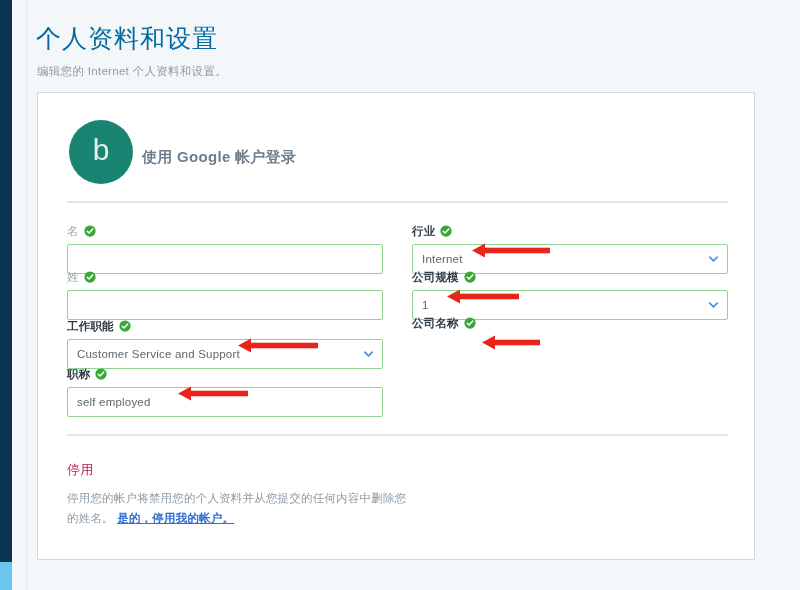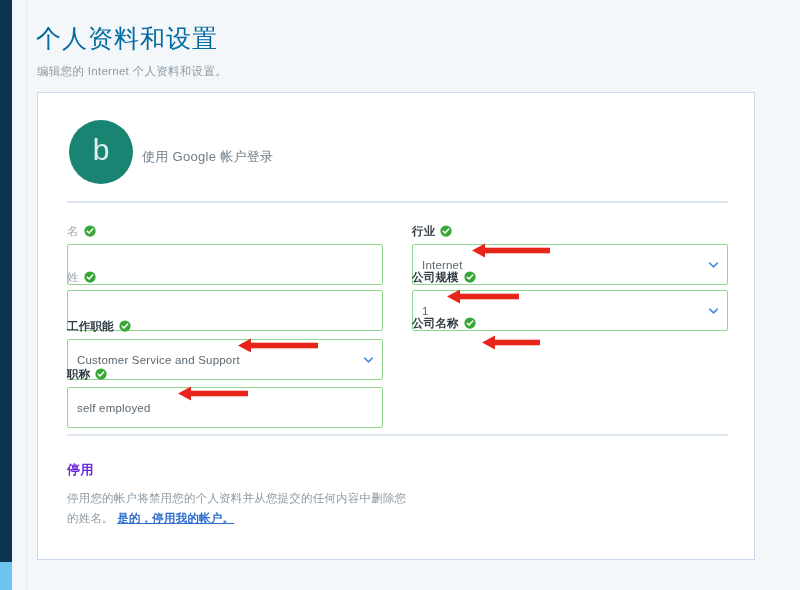--- a/index.html
+++ b/index.html
@@ -48,21 +48,21 @@
     position: absolute; left: 31px; top: 27px;
     width: 64px; height: 64px; border-radius: 50%;
     background: #1a8473;
     color: #dff0ec; font-size: 30px; font-weight: 400;
     display: flex; align-items: center; justify-content: center;
     line-height: 1;
   }
   .avatar span { position: relative; top: -2px; }
   .google-text {
     position: absolute; left: 104px; top: 55px;
-    font-size: 13px; color: #6f7d8a; letter-spacing: .3px;
+    font-size: 15px; color: #6f7d8a; letter-spacing: .3px; font-weight: bold;
   }
 
   .divider {
     position: absolute; left: 29px; width: 661px; height: 2px;
     background: #dce7f2;
   }
   .divider.top { top: 108px; }
   .divider.bottom { top: 341px; }
 
   
@@ -77,21 +77,21 @@
   }
   .field-label.muted { color: #9aa7b2; }
   .field-label.strong { color: #2f3b45; font-weight: bold; text-align: right; }
 
   .check-icon {
     width: 12px; height: 12px; display: inline-block; flex: 0 0 auto;
   }
 
   .control {
     position: relative;
-    width: 316px; height: 41px;
+    width: 316px; height: 30px;
     border: 1px solid #8fd48f;
     background: #ffffff;
     border-radius: 2px;
     display: flex; align-items: center;
   }
   .control .value {
     font-size: 11.5px; color: #5b6770; padding-left: 9px;
     letter-spacing: .2px; white-space: nowrap; overflow: hidden;
   }
   .chev {
@@ -101,21 +101,21 @@
 
   
   .arrow {
     position: absolute; height: 15px; pointer-events: none;
   }
   .arrow svg { display: block; }
 
   
   .deact-title {
     position: absolute; left: 29px; top: 368px;
-    font-size: 13px; font-weight: bold; color: #6d28d9; letter-spacing: .5px;
+    font-size: 13px; font-weight: normal; color: #be185d; letter-spacing: .5px;
   }
   .deact-body {
     position: absolute; left: 29px; top: 395px; width: 348px;
     font-size: 11.5px; line-height: 20px; color: #8e9aa4; letter-spacing: .2px;
   }
   .deact-link { color: #2f6fd0; font-weight: bold; }
 </style>
 </head>
 <body>
 

